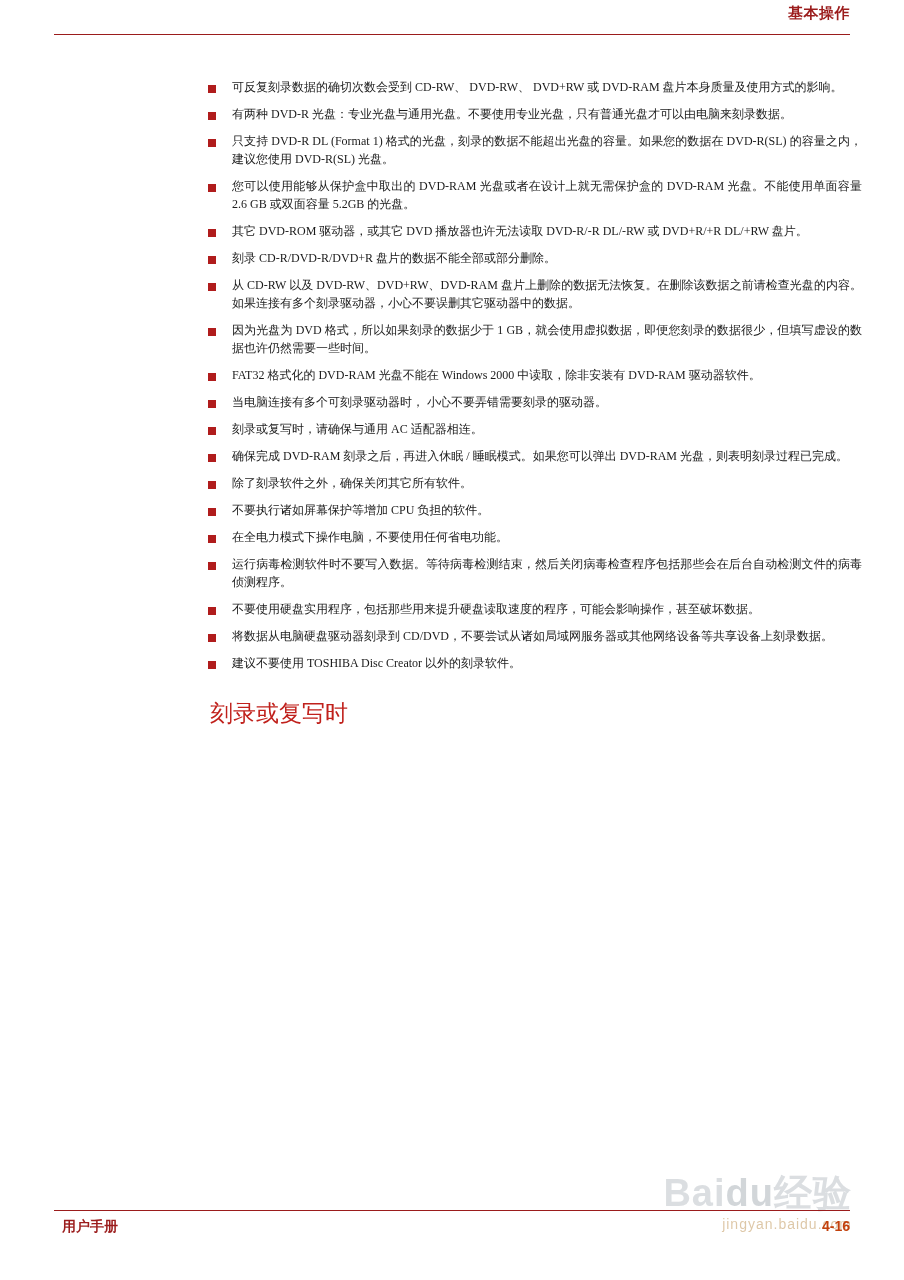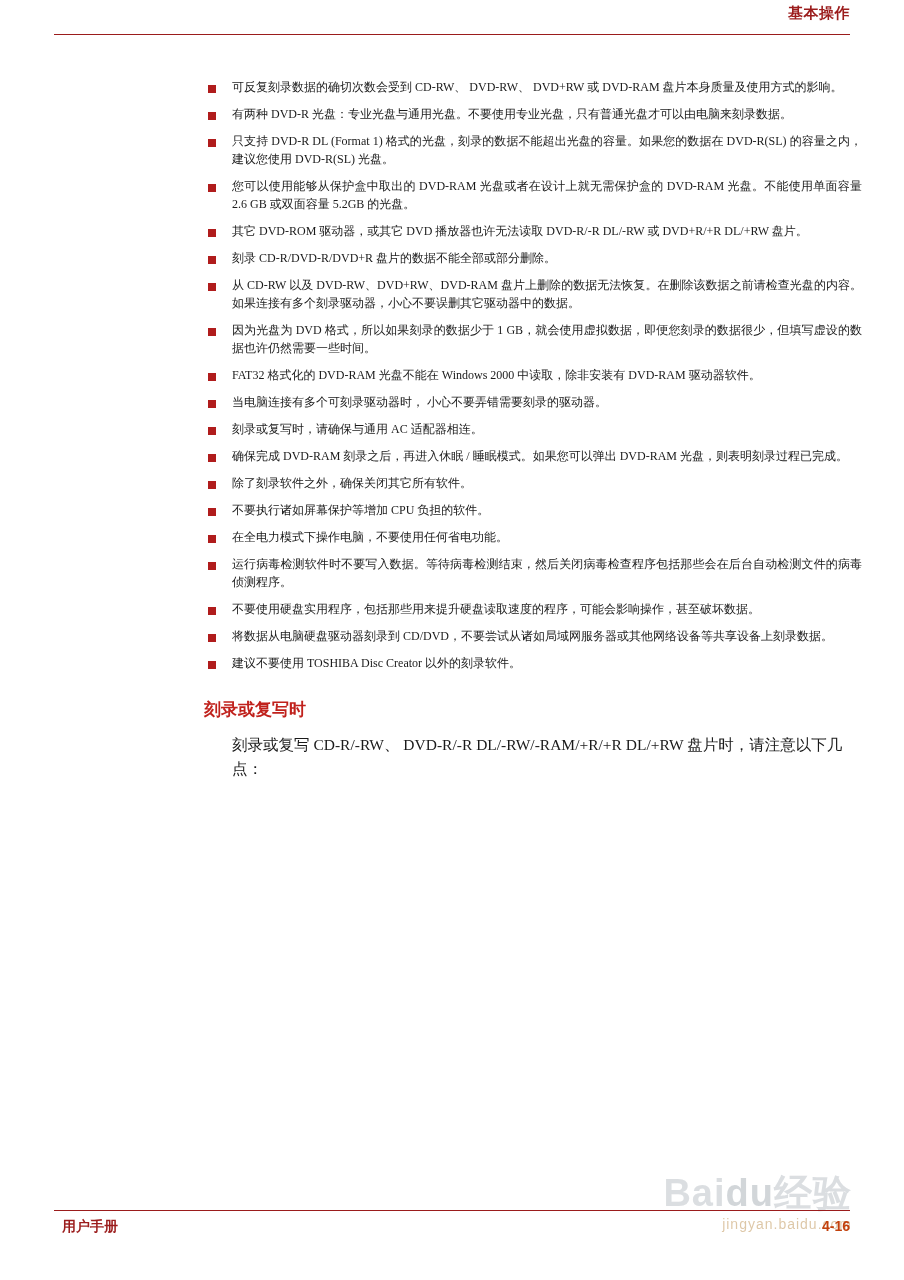--- a/index.html
+++ b/index.html
@@ -76,24 +76,24 @@
     left: 6px;
     top: 7px;
     width: 8px;
     height: 8px;
     background: #b01c1c;
   }
 
   
   .section-heading {
     margin-top: 26px;
-    margin-left: 2px;
-    font-family: "Liberation Sans", sans-serif;
-    font-weight: bold;
-    font-size: 17px;
+    margin-left: 8px;
+    font-family: "Liberation Sans", sans-serif;
+    font-weight: normal;
+    font-size: 23px;
     color: #c0211c;
   }
   .section-para {
     margin-top: 12px;
     margin-left: 30px;
     font-size: 15.5px;
     line-height: 1.55;
     width: 630px;
   }
 
@@ -188,21 +188,20 @@
       <li><span class="sq"></span><span>除了刻录软件之外，确保关闭其它所有软件。</span></li>
       <li><span class="sq"></span><span>不要执行诸如屏幕保护等增加 CPU 负担的软件。</span></li>
       <li><span class="sq"></span><span>在全电力模式下操作电脑，不要使用任何省电功能。</span></li>
       <li><span class="sq"></span><span>运行病毒检测软件时不要写入数据。等待病毒检测结束，然后关闭病毒检查程序包括那些会在后台自动检测文件的病毒侦测程序。</span></li>
       <li><span class="sq"></span><span>不要使用硬盘实用程序，包括那些用来提升硬盘读取速度的程序，可能会影响操作，甚至破坏数据。</span></li>
       <li><span class="sq"></span><span>将数据从电脑硬盘驱动器刻录到 CD/DVD，不要尝试从诸如局域网服务器或其他网络设备等共享设备上刻录数据。</span></li>
       <li><span class="sq"></span><span>建议不要使用 TOSHIBA Disc Creator 以外的刻录软件。</span></li>
     </ul>
 
     <div class="section-heading">刻录或复写时</div>
-    <div class="section-para">刻录或复写 CD-R/-RW、 DVD-R/-R DL/-RW/-RAM/+R/+R DL/+RW 盘片时，请注意以下几点：</div>
 
   </div>
 
   <div class="watermark">
     <div class="wm-main"><span>Bai</span><span class="wm-b">du</span><span>经验</span></div>
     <div class="wm-sub">jingyan.baidu.com</div>
   </div>
 
   <div class="footer">
     <div class="footer-rule"></div>

